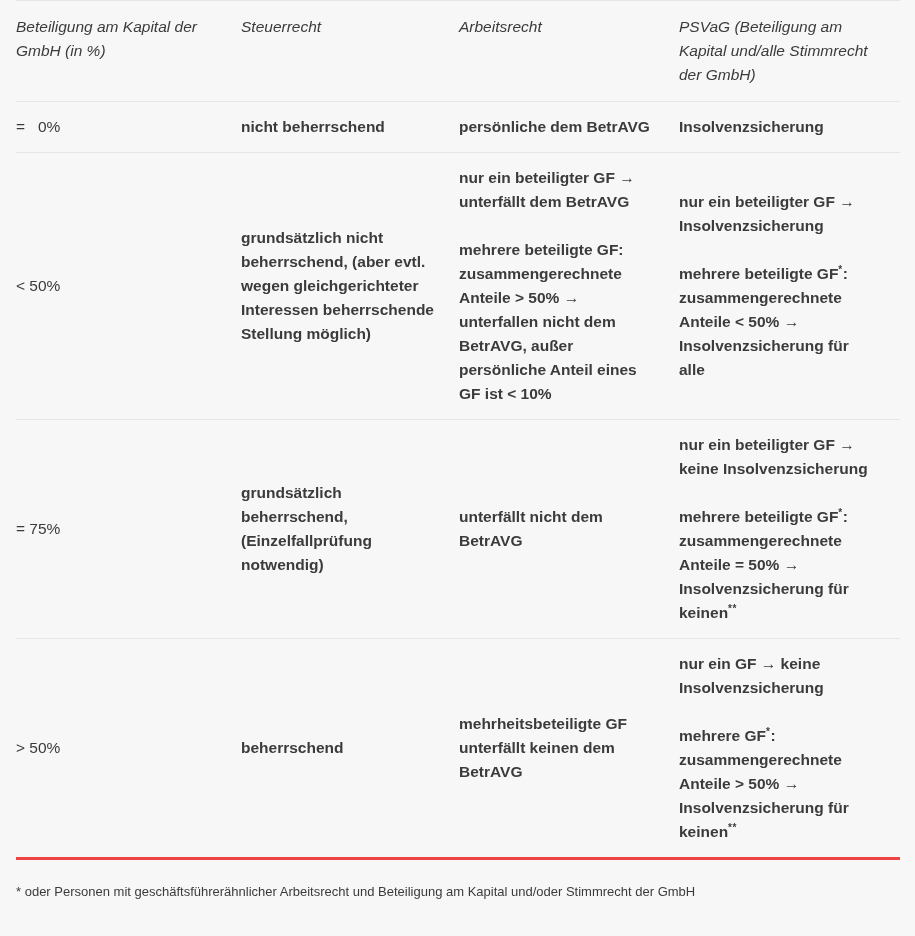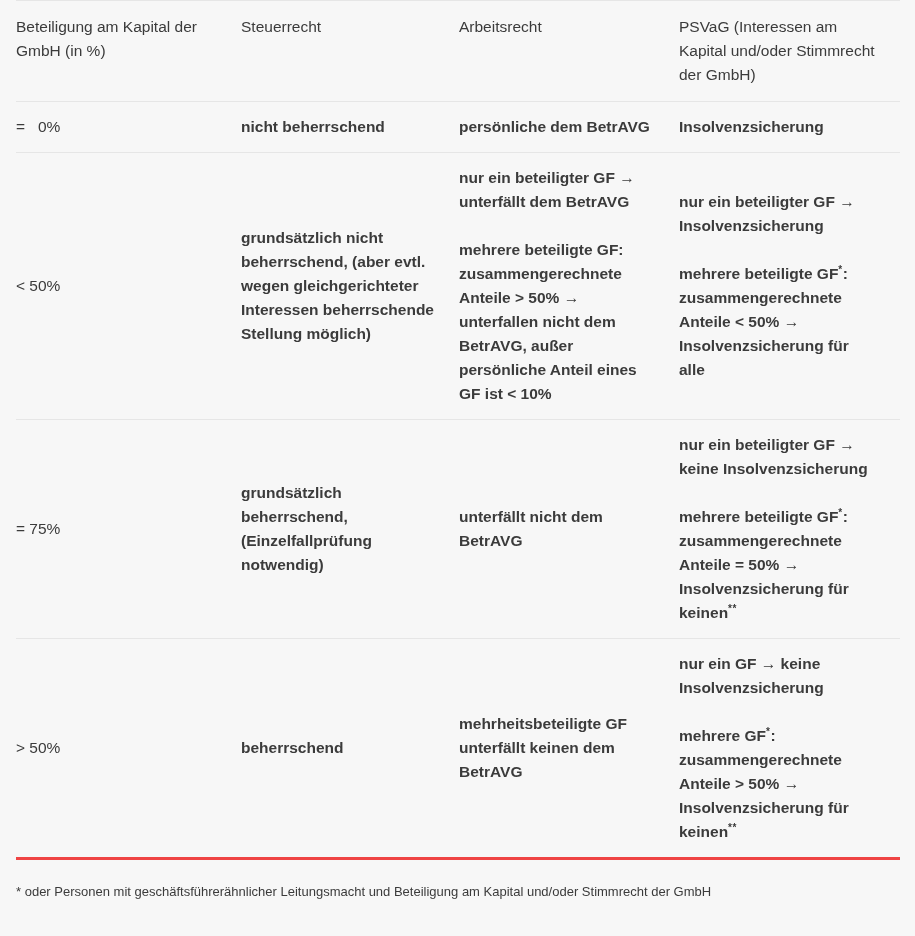--- a/index.html
+++ b/index.html
@@ -48,20 +48,21 @@
     color: #3b3b3b;
     padding: 0 22px 0 0;
     box-sizing: border-box;
   }
 
   table.matrix thead th {
     padding-top: 14px;
     padding-bottom: 14px;
     vertical-align: top;
     border-bottom: 1px solid #e6e6e6;
+    font-style: italic;
   }
   table.matrix thead tr th:first-child { vertical-align: top; }
 
   table.matrix tbody td {
     border-bottom: 1px solid #e6e6e6;
     padding-top: 13px;
     padding-bottom: 13px;
   }
   table.matrix tbody tr:last-child td {
     border-bottom: 3px solid #ef4444;
@@ -102,21 +103,21 @@
       <col class="c1">
         <col class="c2">
         <col class="c3">
         <col class="c4">
     </colgroup>
     <thead>
       <tr>
         <th>Beteiligung am Kapital der GmbH (in %)</th>
         <th>Steuerrecht</th>
         <th>Arbeitsrecht</th>
-        <th>PSVaG (Interessen am Kapital und/oder Stimmrecht der GmbH)</th>
+        <th>PSVaG (Beteiligung am Kapital und/alle Stimmrecht der GmbH)</th>
       </tr>
     </thead>
     <tbody>
 
       <tr>
         <td class="ratio">=   0%</td>
         <td>
           <p class="cell-block">nicht beherrschend</p>
         </td>
         <td>
@@ -167,16 +168,16 @@
         <td>
           <p class="cell-block">nur ein GF → keine Insolvenzsicherung</p>
           <p class="cell-block">mehrere GF<sup class="fn">*</sup>: zusammengerechnete Anteile &gt; 50% → Insolvenzsicherung für keinen<sup class="fn">**</sup></p>
         </td>
       </tr>
 
     </tbody>
   </table>
 
   <div class="notes">
-    <p class="note note-1">* oder Personen mit geschäftsführerähnlicher Leitungsmacht und Beteiligung am Kapital und/oder Stimmrecht der GmbH</p>
+    <p class="note note-1">* oder Personen mit geschäftsführerähnlicher Arbeitsrecht und Beteiligung am Kapital und/oder Stimmrecht der GmbH</p>
   </div>
 
 </div>
 
 </body></html>

